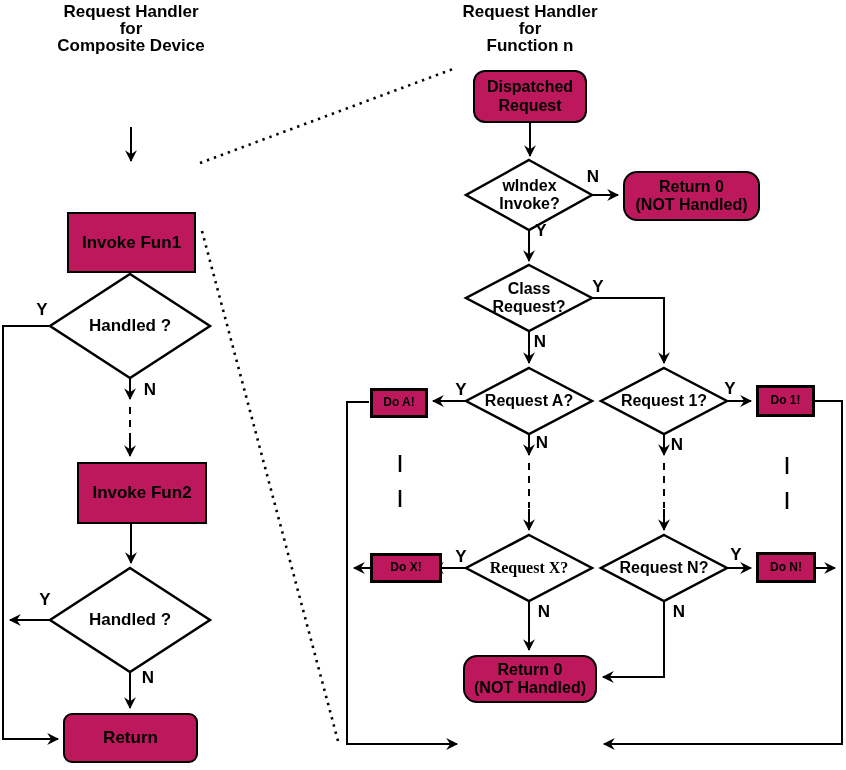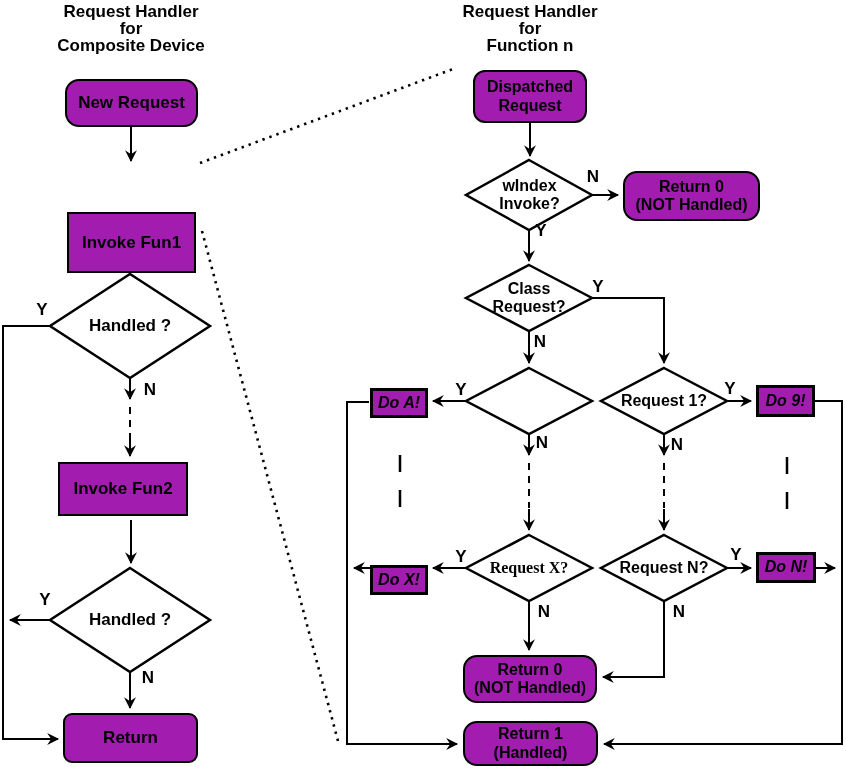--- a/index.html
+++ b/index.html
@@ -22,29 +22,29 @@
     font-weight: 600;
   }
   .node {
     position: absolute;
     box-sizing: border-box;
     display: flex;
     align-items: center;
     justify-content: center;
     text-align: center;
     white-space: pre-line;
-    background: #a21caf;
+    background: #be185d;
     border: 2.5px solid #000;
     font-size: 17px;
     line-height: 1.15;
     font-weight: 600;
   }
   .rounded { border-radius: 15px; }
   .rn { font-size: 16px; }          
-  .small { border-width: 3px; font-size: 16px; font-style: italic; }
+  .small { border-width: 3px; font-size: 12px; }
   .dtext {
     position: absolute;
     display: flex;
     align-items: center;
     justify-content: center;
     text-align: center;
     white-space: pre-line;
     font-size: 17px;
     line-height: 1.12;
     font-weight: 600;
@@ -134,46 +134,44 @@
     </g>
   </svg>
 
   <div class="title" style="left:31px; top:3px; width:200px;">Request Handler
 for
 Composite Device</div>
   <div class="title" style="left:430px; top:3px; width:200px;">Request Handler
 for
 Function n</div>
 
-  <div class="node rounded" style="left:65px; top:79px; width:133px; height:48px; border-radius:14px;">New Request</div>
   <div class="node" style="left:67px; top:166px; width:129px; height:61px;margin-top:46px;">Invoke Fun1</div>
   <div class="dtext" style="left:50px; top:274px; width:160px; height:104px;">Handled ?</div>
-  <div class="node" style="left:58px; top:462px; width:130px; height:54px;">Invoke Fun2</div>
+  <div class="node" style="left:77px; top:462px; width:130px; height:62px;">Invoke Fun2</div>
   <div class="dtext" style="left:50px; top:568px; width:160px; height:104px;">Handled ?</div>
   <div class="node rounded" style="left:63px; top:713px; width:135px; height:50px; border-radius:9px;">Return</div>
 
   <div class="node rounded rn" style="left:473px; top:70px; width:114px; height:53px; border-radius:12px;">Dispatched
 Request</div>
   <div class="dtext rn" style="left:467px; top:161px; width:125px; height:68px;">wIndex
 Invoke?</div>
   <div class="node rounded rn" style="left:623px; top:171px; width:137px; height:50px; border-radius:14px;">Return 0
 (NOT Handled)</div>
   <div class="dtext rn" style="left:466px; top:266px; width:126px; height:64px;">Class
 Request?</div>
+  <div class="dtext rn" style="left:466px; top:368px; width:126px; height:66px;">Request A?</div>
   <div class="dtext rn" style="left:601px; top:368px; width:126px; height:66px;">Request 1?</div>
   <div class="node small" style="left:370px; top:388px; width:58px; height:30px;">Do A!</div>
-  <div class="node small" style="left:756px; top:385px; width:59px; height:32px;">Do 9!</div>
+  <div class="node small" style="left:756px; top:385px; width:59px; height:32px;">Do 1!</div>
   <div class="dtext rn" style="left:466px; top:535px; width:126px; height:66px;font-family:Liberation Serif, serif;">Request X?</div>
   <div class="dtext rn" style="left:601px; top:535px; width:126px; height:66px;">Request N?</div>
-  <div class="node small" style="left:370px; top:553px; width:58px; height:30px;margin-top:12px;">Do X!</div>
+  <div class="node small" style="left:370px; top:553px; width:72px; height:30px;">Do X!</div>
   <div class="node small" style="left:756px; top:552px; width:60px; height:31px;">Do N!</div>
   <div class="node rounded rn" style="left:463px; top:655px; width:134px; height:48px; border-radius:14px;">Return 0
 (NOT Handled)</div>
-  <div class="node rounded rn" style="left:463px; top:721px; width:135px; height:45px; border-radius:14px;">Return 1
-(Handled)</div>
 
   <div class="yn" style="left:33px; top:300px;">Y</div>
   <div class="yn" style="left:141px; top:380px;">N</div>
   <div class="yn" style="left:36px; top:590px;">Y</div>
   <div class="yn" style="left:139px; top:668px;">N</div>
 
   <div class="yn" style="left:584px; top:167px;">N</div>
   <div class="yn" style="left:532px; top:221px;">Y</div>
   <div class="yn" style="left:589px; top:277px;">Y</div>
   <div class="yn" style="left:531px; top:332px;">N</div>

